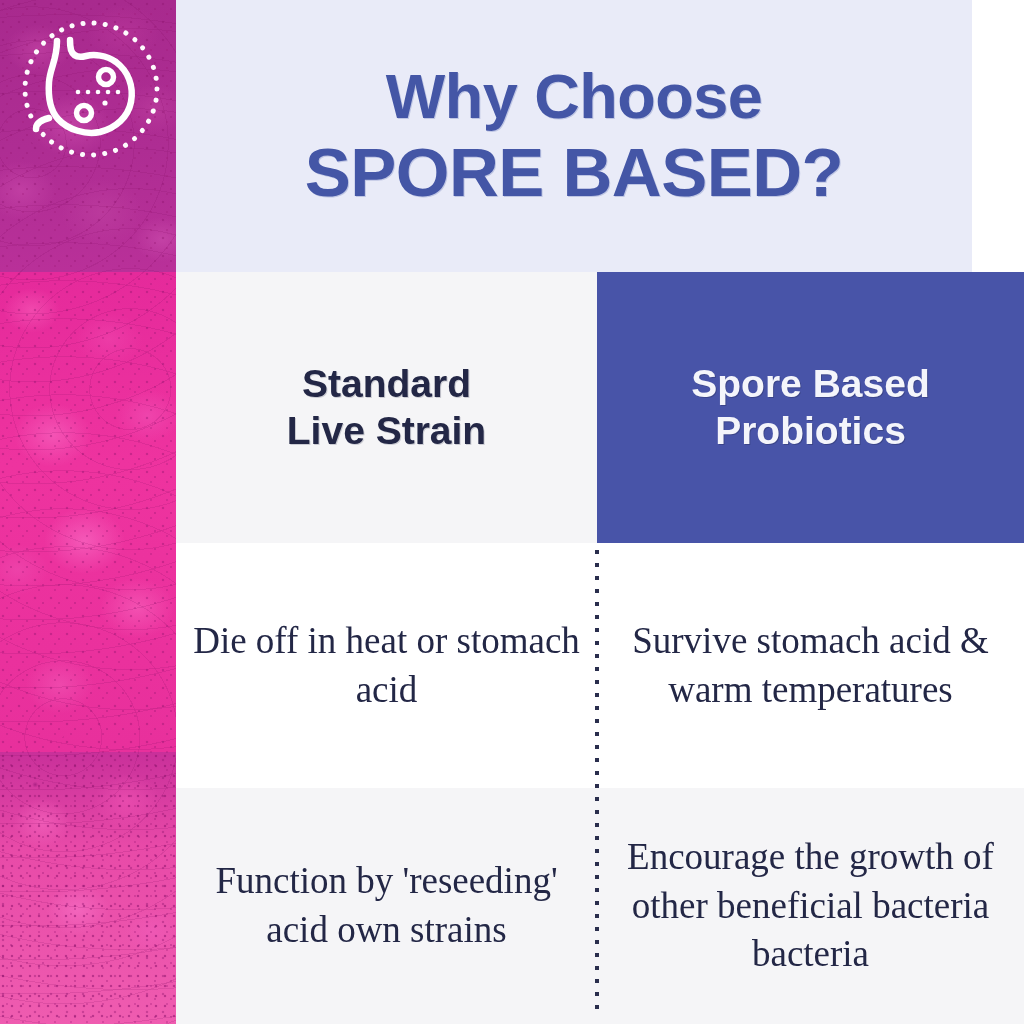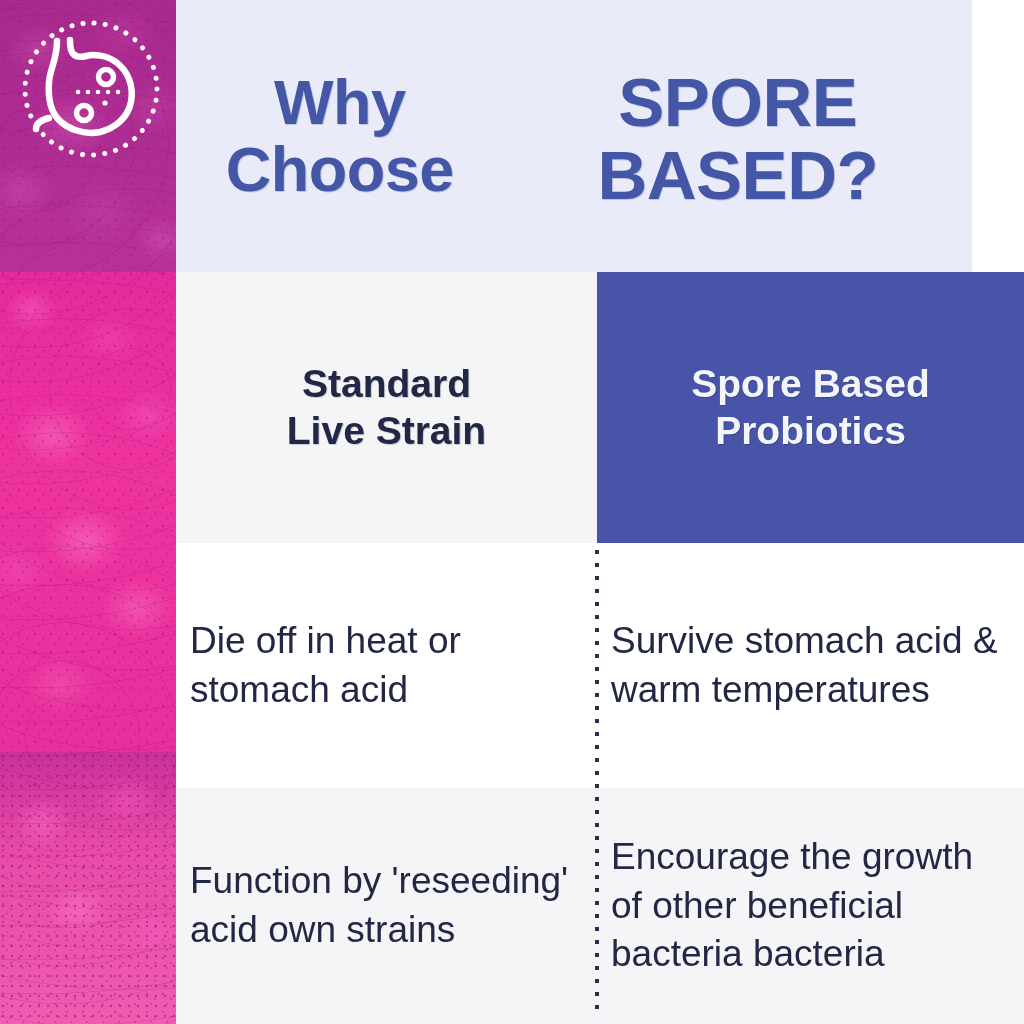--- a/index.html
+++ b/index.html
@@ -115,21 +115,21 @@
 
   
   .header-band {
     position: absolute;
     left: 176px;
     top: 0;
     width: 796px;
     height: 272px;
     background: #e9ebf8;
     display: flex;
-    flex-direction: row;
+    flex-direction: column;
     align-items: center;
     justify-content: center;
   }
   .title-line {
     color: #4456a6;
     font-weight: bold;
     line-height: 1.06;
     text-align: center;
     letter-spacing: -0.5px;
     text-shadow: 1px 1px 0 rgba(68,86,166,.25);
@@ -185,26 +185,27 @@
     width: 848px;
     display: flex;
   }
   .body-row.r0 { top: 271px; height: 245px; background: #ffffff; }
   .body-row.r1 { top: 516px; height: 236px; background: #f5f5f7; }
 
   .body-cell {
     display: flex;
     align-items: center;
     justify-content: center;
-    text-align: left;
+    text-align: center;
     color: #232746;
     font-size: 37px;
     line-height: 1.32;
     padding: 0 14px;
     box-sizing: border-box;
+    font-family: Liberation Serif, serif;
   }
   .body-cell.left  { width: 421px; }
   .body-cell.right { width: 427px; }
 
   
   .dotted-divider {
     position: absolute;
     left: 419px;
     top: 278px;
     width: 4px;

